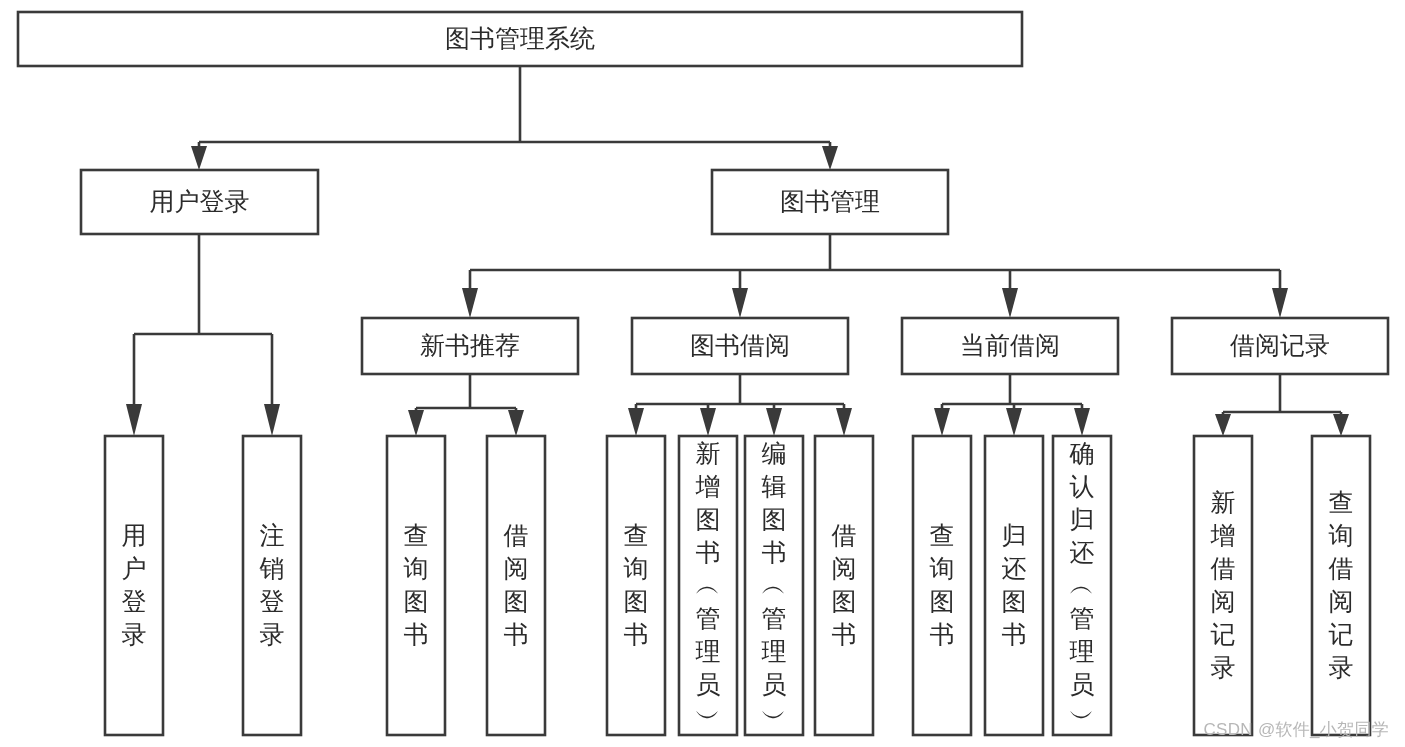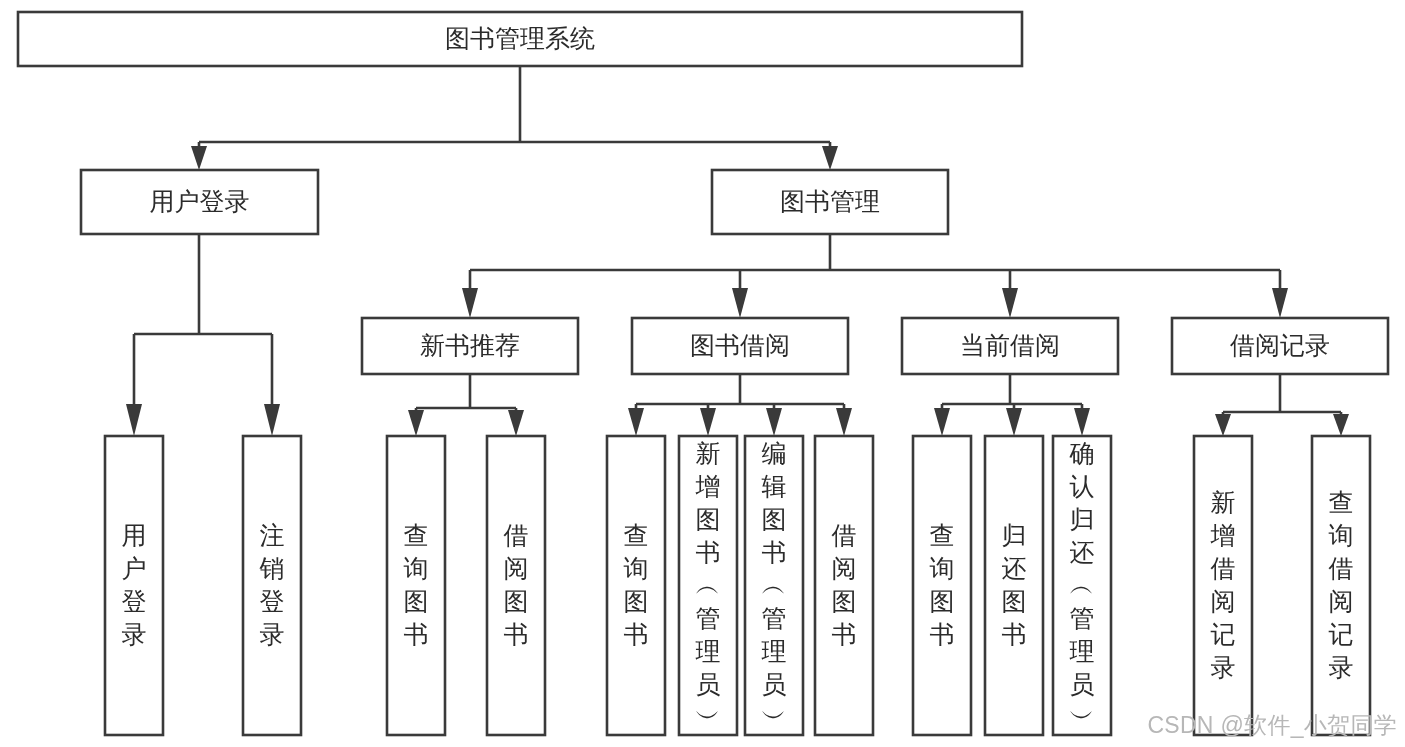--- a/index.html
+++ b/index.html
@@ -43,24 +43,24 @@
     stroke: #3a3a3a;
     stroke-width: 2.6;
     fill: none;
   }
   .arrow-head {
     fill: #3a3a3a;
     stroke: none;
   }
   .watermark {
     position: absolute;
-    right: 8px;
+    right: 16px;
     bottom: 6px;
     font-family: "Liberation Sans", "DejaVu Sans", sans-serif;
-    font-size: 23px;
+    font-size: 17px;
     color: #b7b7b7;
     white-space: nowrap;
     letter-spacing: 0.3px;
   }
 </style>
 </head>
 <body>
 
 <svg id="chart-root" viewBox="0 0 1405 747" xmlns="http://www.w3.org/2000/svg">
 

